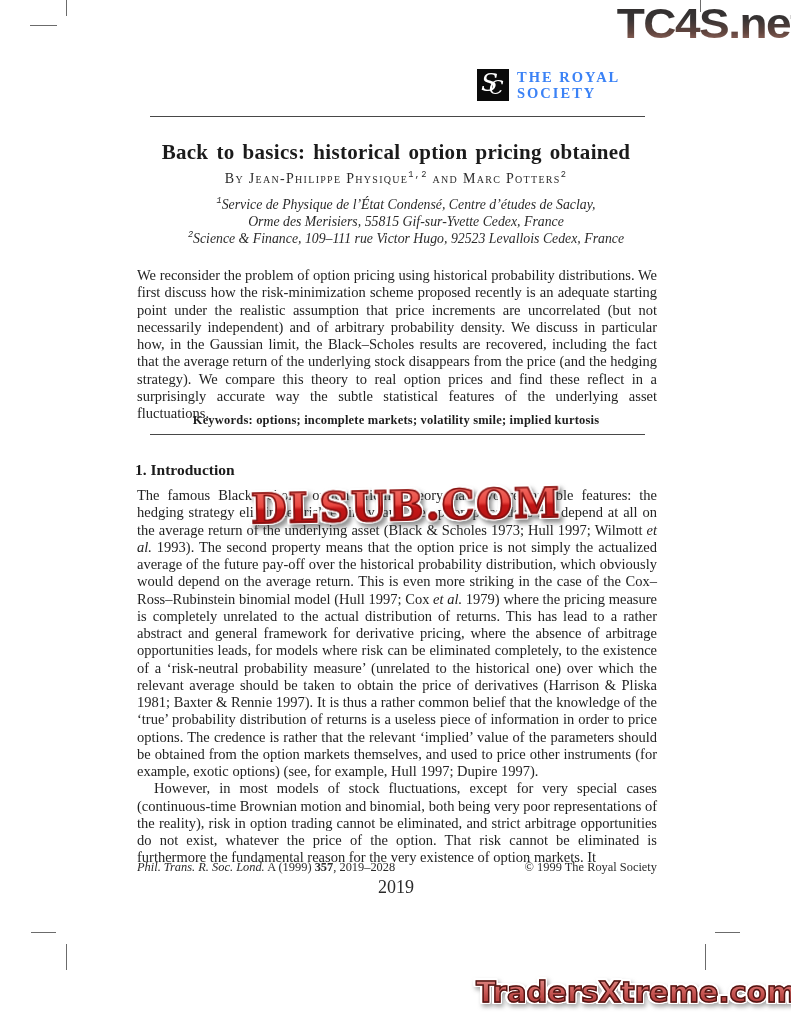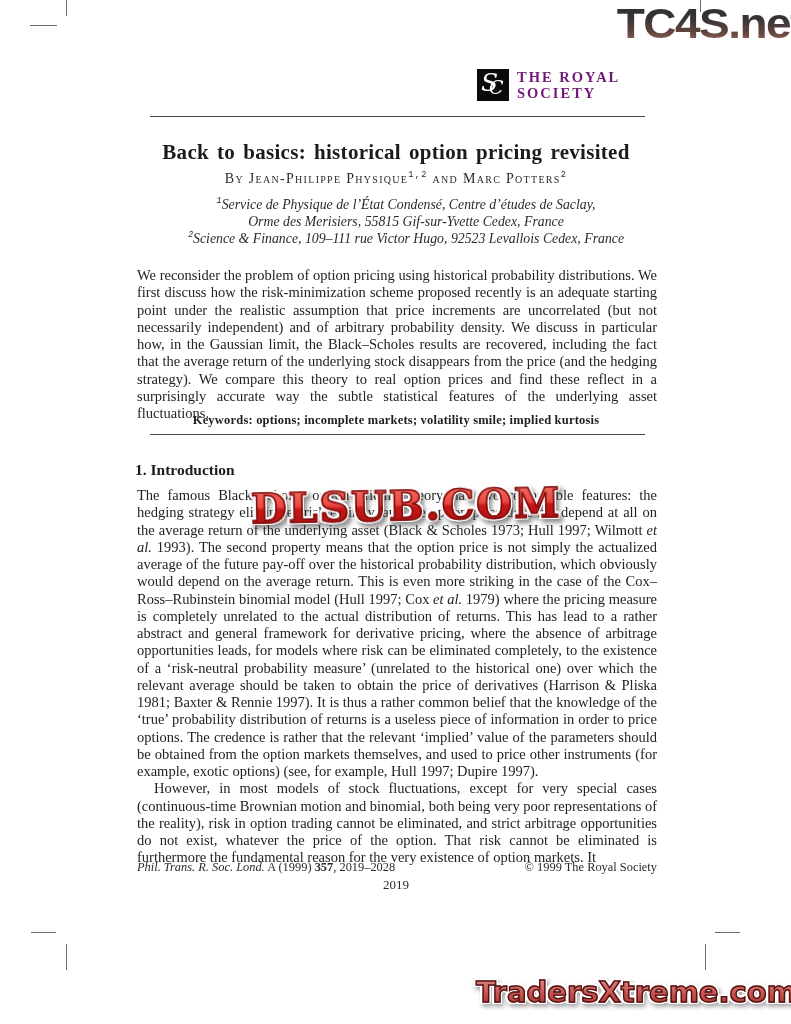--- a/index.html
+++ b/index.html
@@ -47,21 +47,21 @@
   }
 
   
   .rs{position:absolute;left:477px;top:69px;display:flex;align-items:center;gap:8px;}
   .rs-box{position:relative;width:32px;height:32px;background:#0a0a0a;flex:0 0 auto;}
   .rs-box .m1,.rs-box .m2{
     position:absolute;color:#ffffff;font-family:"DejaVu Serif",serif;font-style:italic;line-height:1;
   }
   .rs-box .m1{left:4px;top:1px;font-size:25px;}
   .rs-box .m2{left:12px;top:9px;font-size:19px;}
-  .rs-name{font-family:"Liberation Serif",serif;font-weight:700;color:#701a75;
+  .rs-name{font-family:"Liberation Serif",serif;font-weight:700;color:#3b82f6;
     font-size:14.5px;letter-spacing:2px;line-height:16px;white-space:nowrap;}
 
   .rule{position:absolute;left:150px;width:495px;height:1.4px;background:#474747;}
   .rule1{top:116px;}
   .rule2{top:434px;}
 
   .title{
     position:absolute;left:135px;top:140px;width:522px;margin:0;text-align:center;
     font-size:21px;font-weight:700;letter-spacing:.3px;word-spacing:2.5px;color:#1b1b1b;
   }
@@ -91,21 +91,21 @@
     font-size:14.5px;line-height:17.25px;text-align:justify;hyphens:auto;-webkit-hyphens:auto;
   }
   .bodytext p{margin:0;}
   .bodytext p.indent{text-indent:17px;}
   .footer{
     position:absolute;left:137px;top:860px;width:520px;display:flex;justify-content:space-between;
     font-size:12.4px;color:#2a2a2a;white-space:nowrap;
   }
   .footer .jrnl{font-style:italic;}
   .pageno{
-    position:absolute;left:135px;top:877px;width:522px;text-align:center;font-size:13px;color:#2a2a2a;
+    position:absolute;left:135px;top:877px;width:522px;text-align:center;font-size:18px;color:#2a2a2a;
   }
 </style>
 </head>
 <body>
 
 <div class="page">
 
   <div class="cm cm-tl-v"></div>
   <div class="cm cm-tl-h"></div>
   <div class="cm cm-tr-v"></div>
@@ -122,21 +122,21 @@
       <span class="m2">C</span>
     </div>
     <div class="rs-name">
       <div>THE ROYAL</div>
       <div>SOCIETY</div>
     </div>
   </div>
 
   <div class="rule rule1"></div>
 
-  <h1 class="title">Back to basics: historical option pricing revisited</h1>
+  <h1 class="title">Back to basics: historical option pricing obtained</h1>
 
   <div class="byline"><span>By Jean-Philippe Physique</span><sup>1,2</sup><span> and Marc Potters</span><sup>2</sup></div>
 
   <div class="affils">
     <div><sup>1</sup><span>Service de Physique de l’État Condensé, Centre d’études de Saclay,</span></div>
     <div><span>Orme des Merisiers, 55815 Gif-sur-Yvette Cedex, France</span></div>
     <div><sup>2</sup><span>Science &amp; Finance, 109–111 rue Victor Hugo, 92523 Levallois Cedex, France</span></div>
   </div>
 
   <p class="abstract">We reconsider the problem of option pricing using historical probability distributions. We first discuss how the risk-minimization scheme proposed recently is an adequate starting point under the realistic assumption that price increments are uncorrelated (but not necessarily independent) and of arbitrary probability density. We discuss in particular how, in the Gaussian limit, the Black–Scholes results are recovered, including the fact that the average return of the underlying stock disappears from the price (and the hedging strategy). We compare this theory to real option prices and find these reflect in a surprisingly accurate way the subtle statistical features of the underlying asset fluctuations.</p>

